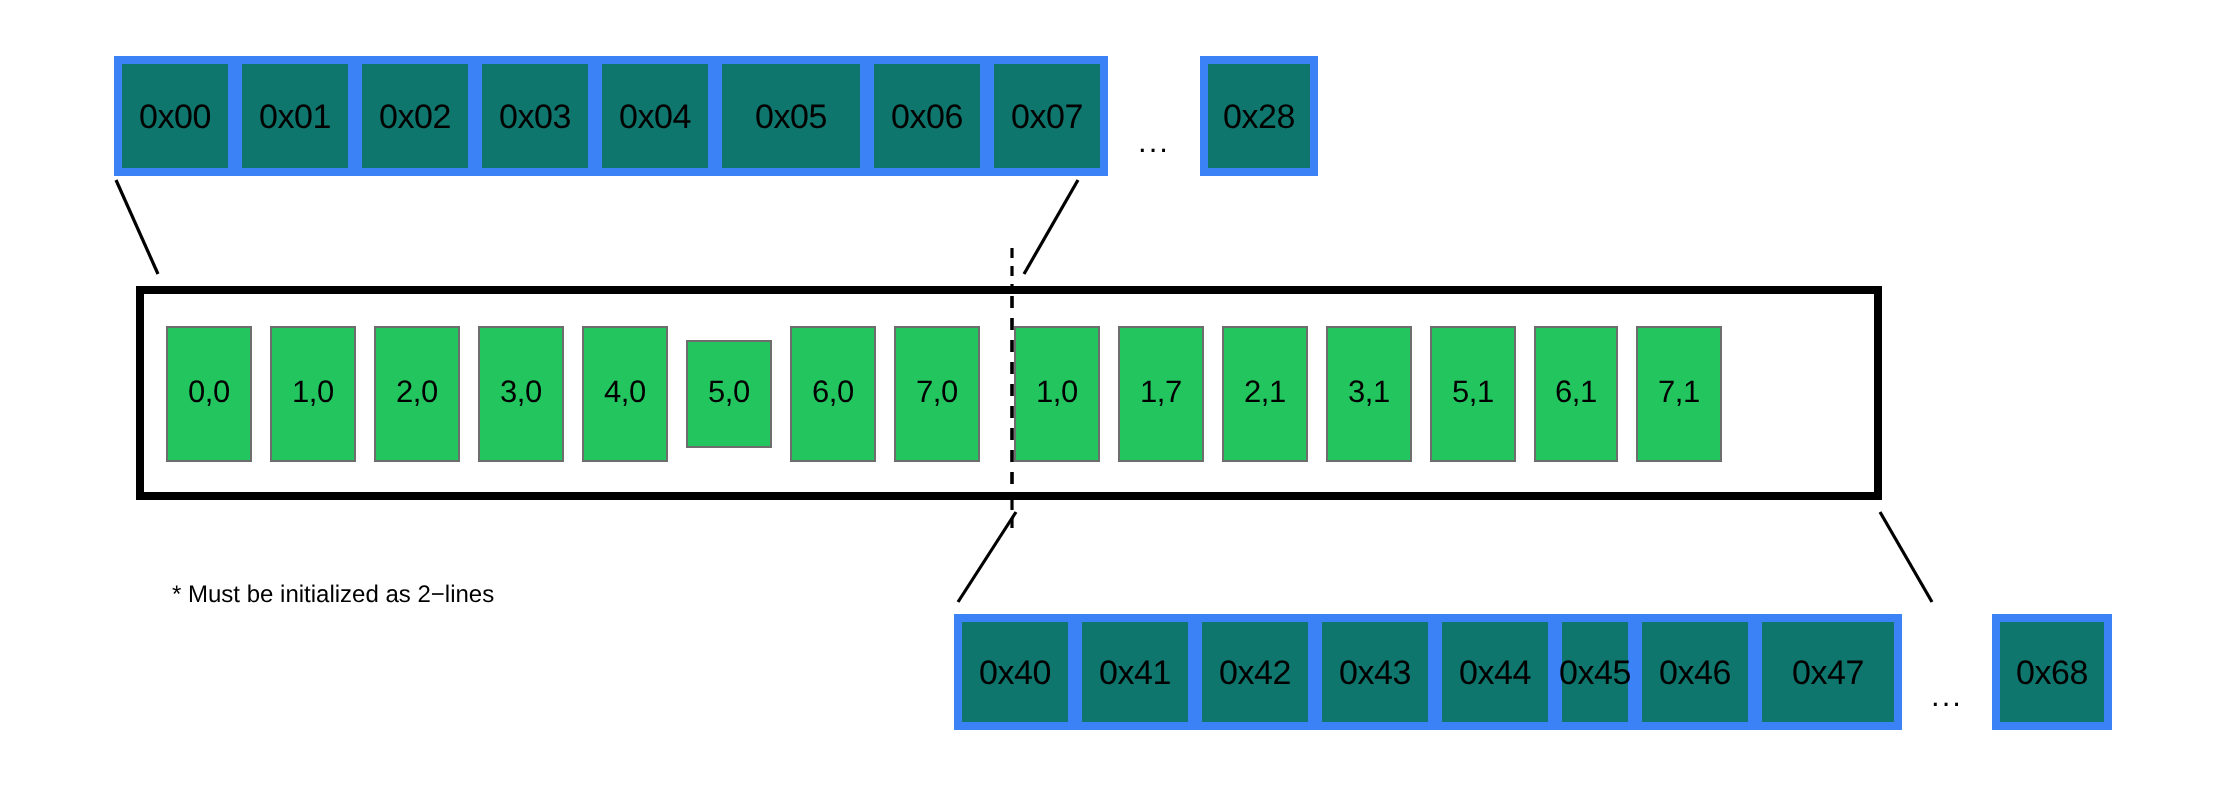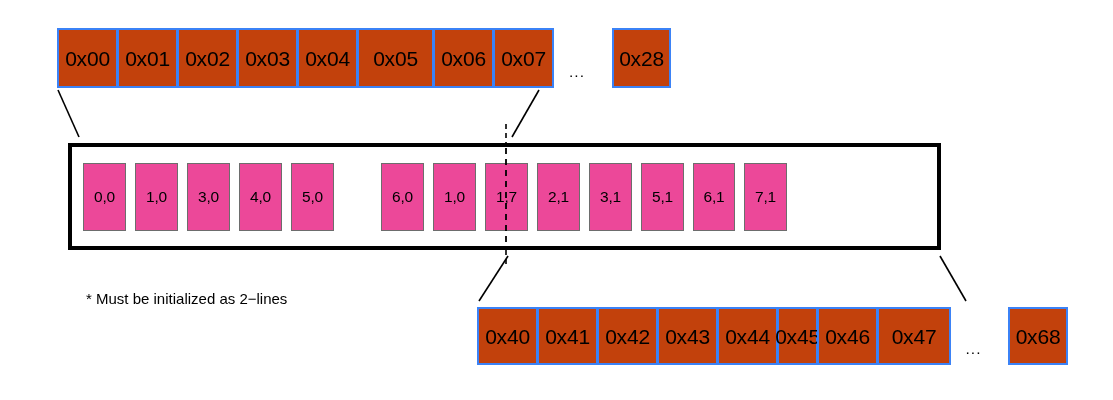--- a/index.html
+++ b/index.html
@@ -24,32 +24,32 @@
   }
 
   
   .hexrow {
     position: absolute;
     display: flex;
     align-items: stretch;
   }
   .hexcell {
     box-sizing: border-box;
-    border: 2px solid #3b82f6;
-    background: #c2410c;
+    border: 4px solid #3b82f6;
+    background: #0f766e;
     display: flex;
     align-items: center;
     justify-content: center;
-    font-size: 21px;
+    font-size: 17px;
     line-height: 1;
     letter-spacing: -0.2px;
     margin-left: -1px;
   }
   .hexcell:first-child { margin-left: 0; }
-  .hexcell.standalone { margin-left: 12px; }
+  .hexcell.standalone { margin-left: 0; }
 
   .ellipsis {
     display: flex;
     align-items: flex-end;
     justify-content: center;
     font-size: 15.5px;
     line-height: 1;
     padding-bottom: 9px;
     letter-spacing: 1px;
   }
@@ -62,33 +62,33 @@
     background: #ffffff;
   }
   #cacheline-cells {
     position: absolute;
     display: flex;
     align-items: center;
   }
   .wordcell {
     box-sizing: border-box;
     border: 1.4px solid #6d6d6d;
-    background: #ec4899;
+    background: #22c55e;
     display: flex;
     align-items: center;
     justify-content: center;
     font-size: 15.5px;
     line-height: 1;
     letter-spacing: -0.2px;
   }
 
   
   #note {
     position: absolute;
-    font-size: 15px;
+    font-size: 12px;
     white-space: nowrap;
     line-height: 1;
     text-align: center;
   }
 
   svg.leaders { position: absolute; left: 0; top: 0; overflow: visible; }
 </style>
 </head>
 <body>
 
@@ -111,24 +111,26 @@
     <line x1="58" y1="90" x2="79" y2="137" stroke="#000000" stroke-width="1.6"></line>
     <line x1="539" y1="90" x2="512" y2="137" stroke="#000000" stroke-width="1.6"></line>
     <line x1="506" y1="124" x2="506" y2="143" stroke="#000000" stroke-width="1.6" stroke-dasharray="5,4"></line>
   </svg>
 
   <div id="cacheline-box" style="left:68px; top:143px; width:873px; height:107px;"></div>
 
   <div id="cacheline-cells" style="left:83px; top:163px; height:68px;">
     <div class="wordcell" style="width:43px; height:68px; margin-right:9px;">0,0</div>
     <div class="wordcell" style="width:43px; height:68px; margin-right:9px;">1,0</div>
+    <div class="wordcell" style="width:43px; height:68px; margin-right:9px;">2,0</div>
     <div class="wordcell" style="width:43px; height:68px; margin-right:9px;">3,0</div>
     <div class="wordcell" style="width:43px; height:68px; margin-right:9px;">4,0</div>
-    <div class="wordcell" style="width:43px; height:68px; margin-right:9px;">5,0</div>
-    <div class="wordcell" style="width:43px; height:68px; margin-right:9px;margin-left:38px;">6,0</div>
+    <div class="wordcell" style="width:43px; height:54px; margin-right:9px;">5,0</div>
+    <div class="wordcell" style="width:43px; height:68px; margin-right:9px;">6,0</div>
+    <div class="wordcell" style="width:43px; height:68px; margin-right:17px;">7,0</div>
 
     <div class="wordcell" style="width:43px; height:68px; margin-right:9px;">1,0</div>
     <div class="wordcell" style="width:43px; height:68px; margin-right:9px;">1,7</div>
     <div class="wordcell" style="width:43px; height:68px; margin-right:9px;">2,1</div>
     <div class="wordcell" style="width:43px; height:68px; margin-right:9px;">3,1</div>
     <div class="wordcell" style="width:43px; height:68px; margin-right:9px;">5,1</div>
     <div class="wordcell" style="width:42px; height:68px; margin-right:9px;">6,1</div>
     <div class="wordcell" style="width:43px; height:68px;">7,1</div>
   </div>
 

